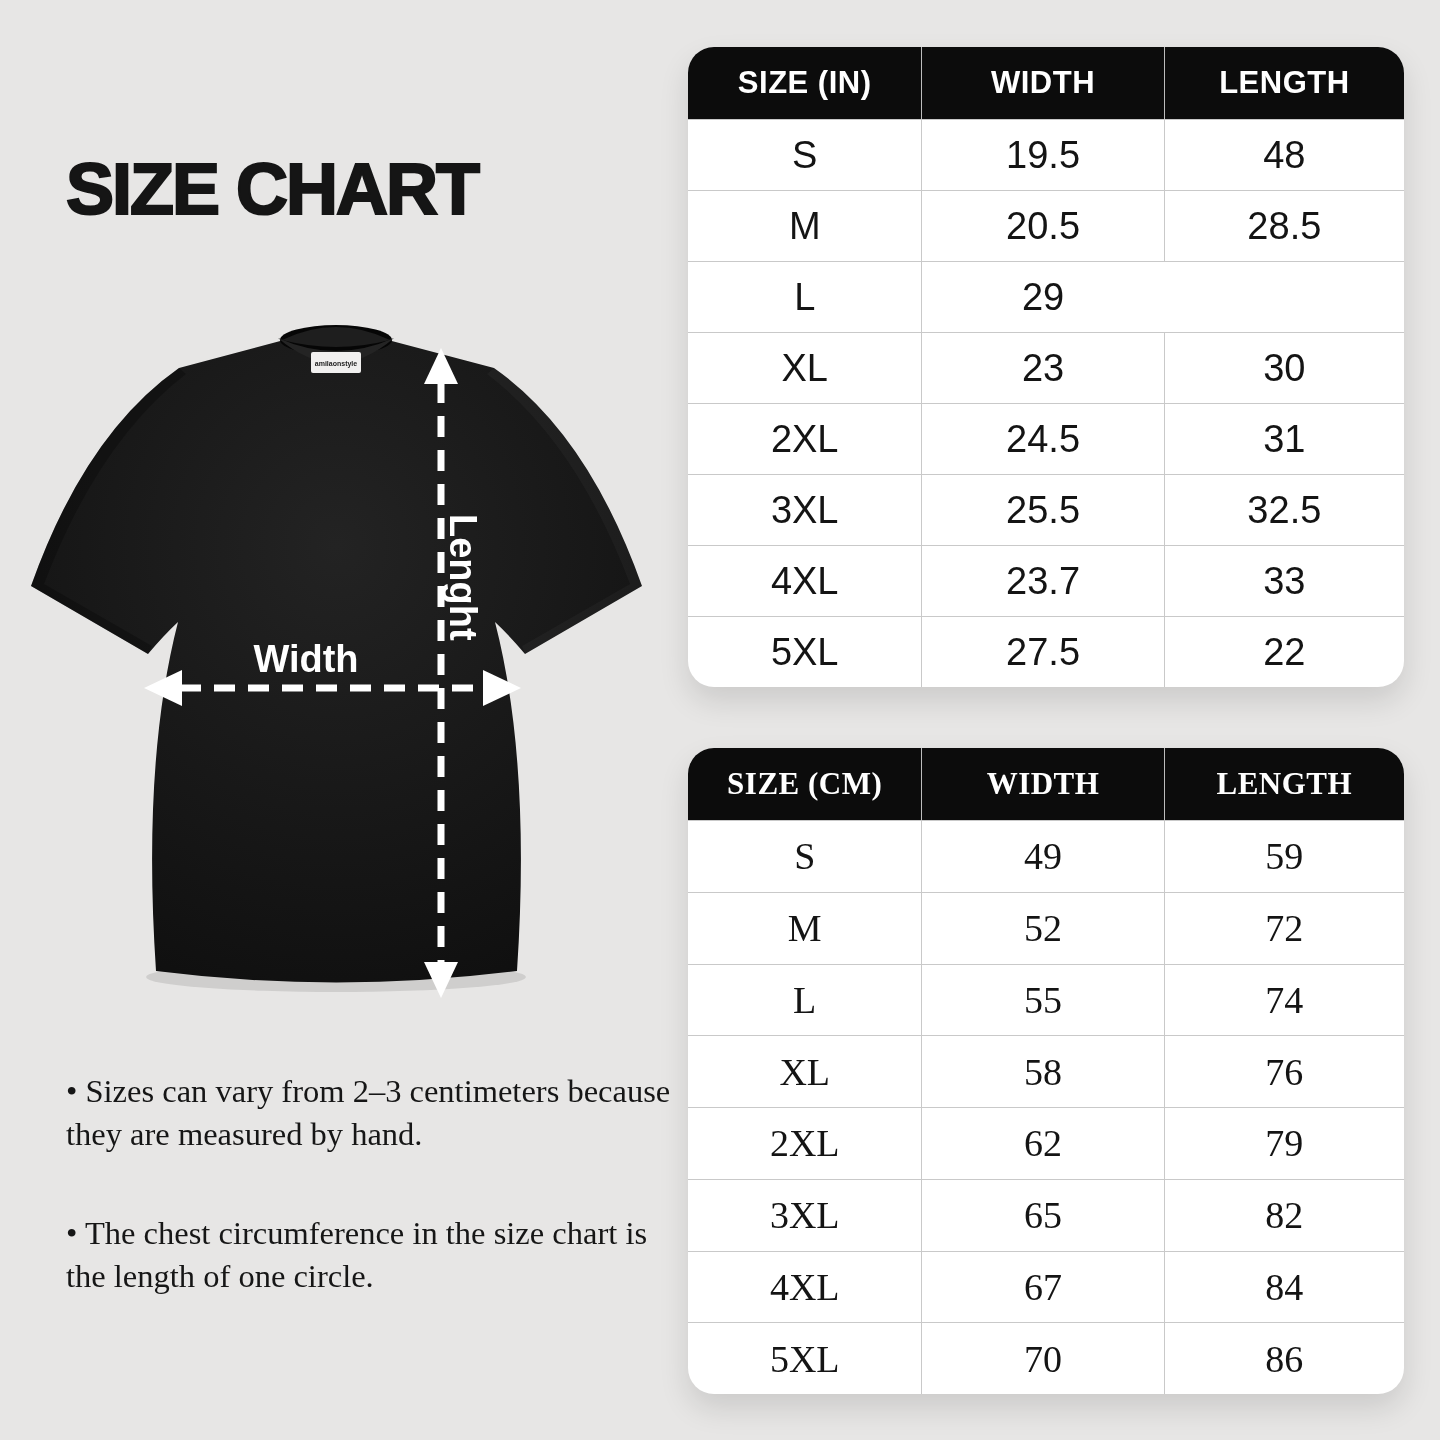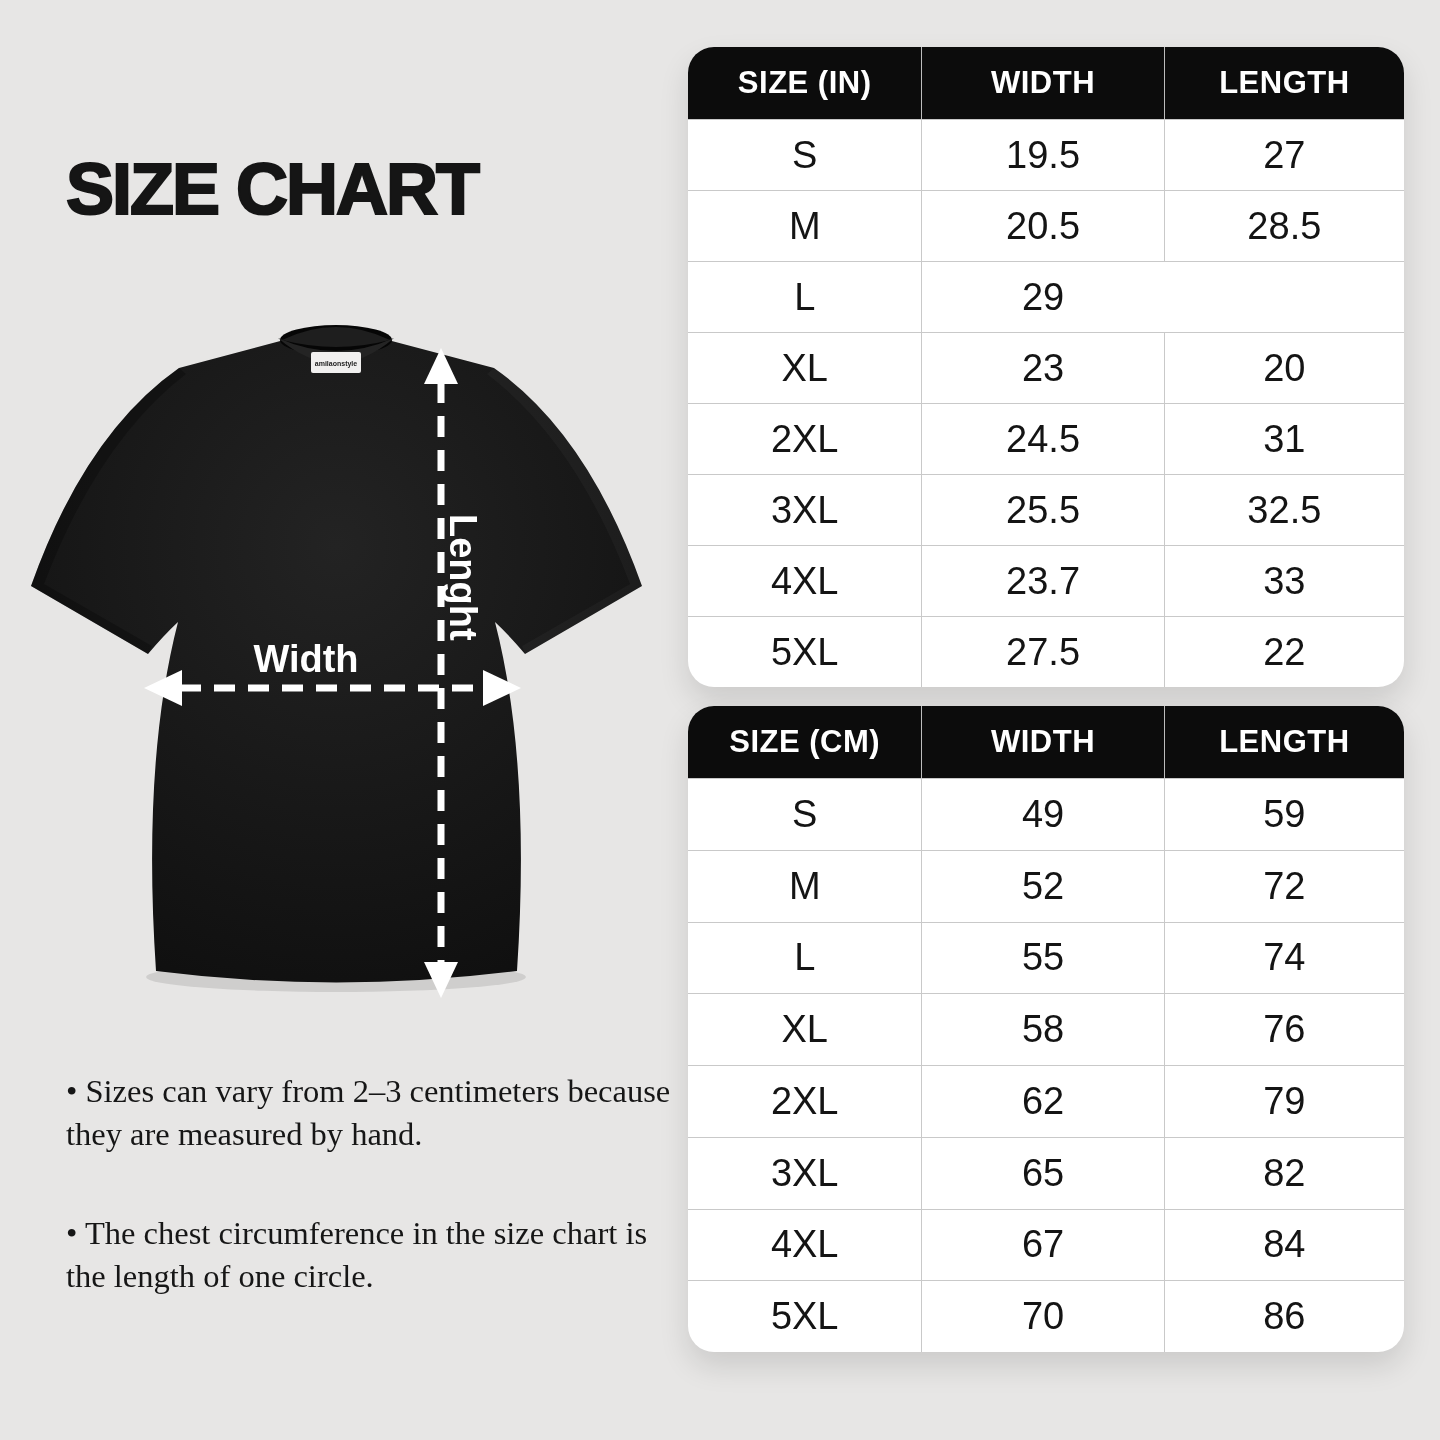--- a/index.html
+++ b/index.html
@@ -19,21 +19,21 @@
   .notes p{
     margin:0 0 56px 0;font-size:32.5px;line-height:43px;color:#161616;font-family:Liberation Serif, serif;
   }
   .size-table{
     position:absolute;left:688px;width:716px;
     background:#ffffff;border-radius:26px;overflow:hidden;
     box-shadow:0 14px 30px rgba(0,0,0,0.12);
     display:flex;flex-direction:column;
   }
   .table-in{top:47px;height:640px;}
-  .table-cm{top:706px;height:646px;}
+  .table-cm{top:748px;height:646px;font-family:Liberation Serif, serif;}
   .t-head{display:flex;background:#0c0c0c;flex:0 0 72px;}
   .t-row{display:flex;flex:1;border-top:1px solid #c9c9c9;}
   .t-row:first-of-type{border-top:none;}
   .t-cell{
     display:flex;align-items:center;justify-content:center;
     border-left:1px solid #c9c9c9;
     font-size:38px;color:#141414;text-align:right;
   }
   .t-cell:first-child{border-left:none;}
   .t-cell:nth-child(1){flex:0 0 32.6%;}
@@ -103,35 +103,35 @@
 
 <div class="size-table table-in">
     <div class="t-head">
       <div class="t-cell t-hcell">SIZE (IN)</div>
       <div class="t-cell t-hcell">WIDTH</div>
       <div class="t-cell t-hcell">LENGTH</div>
     </div>
     <div class="t-row">
       <div class="t-cell">S</div>
       <div class="t-cell">19.5</div>
-      <div class="t-cell">27</div>
+      <div class="t-cell">48</div>
     </div>
     <div class="t-row">
       <div class="t-cell">M</div>
       <div class="t-cell">20.5</div>
       <div class="t-cell">28.5</div>
     </div>
     <div class="t-row">
       <div class="t-cell">L</div>
       <div class="t-cell">29</div>
     </div>
     <div class="t-row">
       <div class="t-cell">XL</div>
       <div class="t-cell">23</div>
-      <div class="t-cell">20</div>
+      <div class="t-cell">30</div>
     </div>
     <div class="t-row">
       <div class="t-cell">2XL</div>
       <div class="t-cell">24.5</div>
       <div class="t-cell">31</div>
     </div>
     <div class="t-row">
       <div class="t-cell">3XL</div>
       <div class="t-cell">25.5</div>
       <div class="t-cell">32.5</div>

